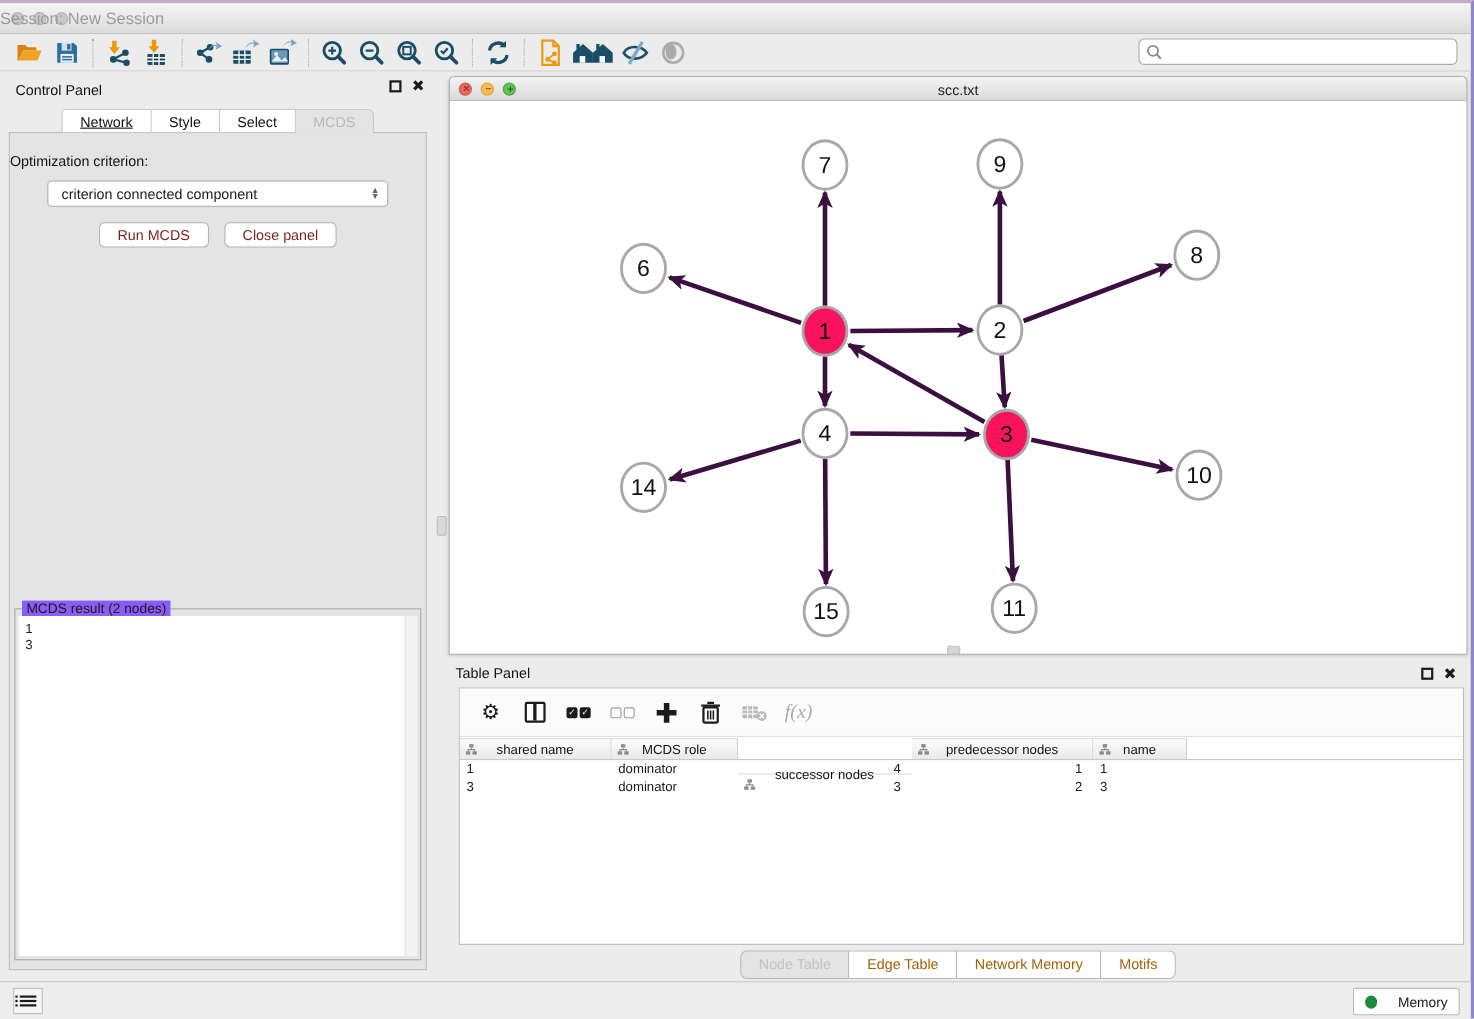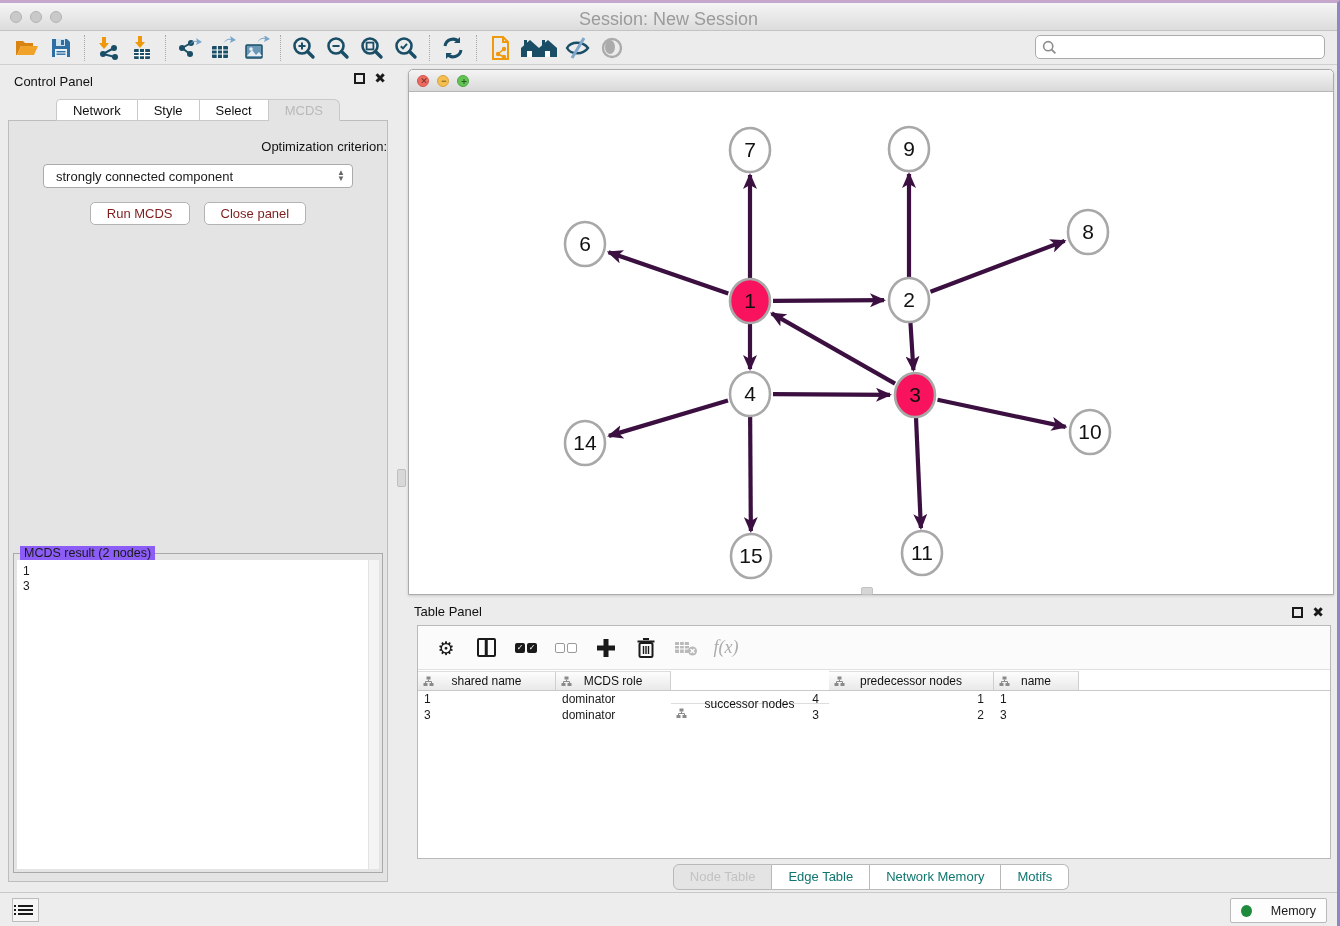--- a/index.html
+++ b/index.html
@@ -6,22 +6,22 @@
   html,body { width:1340px; height:926px; }
   body {
     font-family:"Liberation Sans","DejaVu Sans",sans-serif;
     font-size:13px; color:#1a1a1a; background:#ECECEC;
     position:relative; overflow:hidden;
     border-top:3px solid #C5A8CB; border-right:3px solid #8E86C6;
   }
   
   .titlebar { position:absolute; left:0; top:0; width:100%; height:28px;
     background:linear-gradient(#F5F5F5,#DCDCDC); border-bottom:1px solid #C3C3C3; }
-  .titlebar .title { position:absolute; left:0; right:0; top:6px; text-align:center;
-    color:#9B9B9B; font-size:18px; }
+  .titlebar .title { position:absolute; left:0; right:0; top:6px; text-align:left;
+    color:#9B9B9B; font-size:15px; }
   .lights { position:absolute; left:10px; top:8px; display:flex; gap:8px; }
   .light { width:12px; height:12px; border-radius:50%; background:#C9C9C9; border:1px solid #B3B3B3; position:relative; }
   .light.red    { background:#EE6A5F; border-color:#D3564B; }
   .light.yellow { background:#F5BE4F; border-color:#D9A33C; }
   .light.green  { background:#61C455; border-color:#4EA73F; }
   .light span { position:absolute; left:0; top:-1px; width:12px; text-align:center;
     font-size:9px; line-height:12px; color:rgba(0,0,0,.55); font-weight:bold; }
   
   .toolbar { position:absolute; left:0; top:28px; width:100%; height:34px;
     background:#ECECEC; border-bottom:1px solid #CFCFCF; display:flex; align-items:center; padding-left:10px; }
@@ -33,25 +33,25 @@
   
   .control-panel { position:absolute; left:0; top:62px; width:396px; bottom:34px; background:#ECECEC; }
   .cp-head { height:30px; position:relative; }
   .cp-head .cp-title { position:absolute; left:14px; top:9px; font-size:13px; color:#111; }
   .panel-btns { position:absolute; right:10px; top:8px; display:flex; gap:9px; align-items:center; }
   .float-btn { width:11px; height:11px; border:2px solid #1a1a1a; background:transparent; }
   .close-btn { font-size:14px; font-weight:bold; color:#1a1a1a; line-height:11px; }
   .cp-tabs { position:relative; height:22px; margin-top:4px; display:flex; justify-content:center; z-index:2; }
   .cp-tab { padding:3px 16px 2px; background:#fff; border:1px solid #C9C9C9; border-left-width:0;
     font-size:13px; color:#111; }
-  .cp-tab:first-child { border-left-width:1px; border-top-left-radius:4px; }
+  .cp-tab:first-child { border-left-width:1px; border-top-left-radius:4px;text-decoration:underline; }
   .cp-tab.active { background:#E4E4E4; color:#B9B9B9; border-top-right-radius:6px; border-bottom-color:#E4E4E4; }
   .cp-body { position:absolute; left:8px; right:8px; top:55px; bottom:10px;
     background:#E4E4E4; border:1px solid #BDBDBD; }
-  .opt-label { text-align:right; margin-top:18px; font-size:13px; color:#111; }
+  .opt-label { text-align:left; margin-top:18px; font-size:13px; color:#111; }
   .dropdown { margin:10px 34px 0; height:24px; background:#fff; border:1px solid #ABABAB; border-radius:4px;
     display:flex; align-items:center; padding:0 4px 0 12px; }
   .dropdown .dd-text { flex:1; font-size:13px; }
   .dd-stepper { width:14px; display:flex; flex-direction:column; align-items:center; color:#666; }
   .dd-stepper span { font-size:8px; line-height:6px; }
   .cp-buttons { display:flex; justify-content:center; gap:14px; margin-top:14px; }
   .mac-btn { background:#fff; border:1px solid #B3B3B3; border-radius:5px; padding:3px 16px;
     font-size:13px; color:#7f1d1d; font-family:inherit; }
   .result-group { position:absolute; left:4px; right:4px; top:432px; bottom:8px;
     border:1px solid #A9A9A9; }
@@ -98,21 +98,21 @@
   .th-cell { background:linear-gradient(#FDFDFD,#E9E9E9); border-right:1px solid #CFCFCF;
     border-top:1px solid #DDD; font-size:12px; color:#111; display:flex; align-items:center;
     justify-content:center; gap:5px; position:relative; }
   .th-cell .th-icon { position:absolute; left:5px; top:4px; }
   .tp-row { display:flex; height:16px; font-size:12px; }
   .td-cell { padding:1px 6px 0; overflow:hidden; white-space:nowrap; }
   .td-cell.r { text-align:right; padding-right:10px; }
   .tp-strip { position:absolute; left:0; right:0; bottom:0; height:36px; }
   .tp-tabs { position:absolute; left:0; right:0; top:5px; display:flex; justify-content:center; }
   .tp-tab { padding:4px 16px 5px; background:#fff; border:1px solid #B9B9B9; border-left-width:0;
-    font-size:13px; color:#0f766e; }
+    font-size:13px; color:#a16207; }
   .tp-tab:first-child { border-left-width:1px; border-radius:6px 0 0 6px; }
   .tp-tab:last-child { border-radius:0 6px 6px 0; }
   .tp-tab.active { background:#E4E4E4; color:#C2C2C2; }
   
   .statusbar { position:absolute; left:0; bottom:0; width:100%; height:34px;
     background:#EDEDED; border-top:1px solid #C9C9C9; }
   .list-btn { position:absolute; left:12px; top:5px; width:27px; height:24px; background:#F5F5F5;
     border:1px solid #BDBDBD; display:flex; align-items:center; justify-content:center; }
   .memory-btn { position:absolute; right:10px; top:5px; height:25px; background:#FDFDFD;
     border:1px solid #B9B9B9; border-radius:2px; display:flex; align-items:center; gap:19px; padding:0 10px; font-size:12.5px; }
@@ -287,21 +287,21 @@
   </div>
   <div class="cp-tabs">
     <span class="cp-tab">Network</span>
     <span class="cp-tab">Style</span>
     <span class="cp-tab">Select</span>
     <span class="cp-tab active">MCDS</span>
   </div>
   <div class="cp-body">
     <div class="opt-label">Optimization criterion:</div>
     <div class="dropdown">
-      <span class="dd-text">strongly connected component</span>
+      <span class="dd-text">criterion connected component</span>
       <span class="dd-stepper">
           <span>▲</span>
           <span>▼</span>
         </span>
     </div>
     <div class="cp-buttons">
       <button class="mac-btn">Run MCDS</button>
       <button class="mac-btn">Close panel</button>
     </div>
     <div class="result-group">
@@ -321,20 +321,21 @@
       <div class="light red">
           <span>✕</span>
         </div>
       <div class="light yellow">
           <span>−</span>
         </div>
       <div class="light green">
           <span>＋</span>
         </div>
     </div>
+    <div class="nt-title">scc.txt</div>
   </div>
   <div class="net-canvas">
     <svg id="graphSvg" width="924" height="503" viewBox="0 0 924 503">
         <defs>
           <marker id="arrow" markerUnits="userSpaceOnUse" markerWidth="16" markerHeight="14" refX="14" refY="7" orient="auto">
             <path d="M0,0 L16,7 L0,14 L4,7 z" fill="#3B1040"></path>
           </marker>
         </defs>
         <line x1="341" y1="186" x2="341" y2="83" stroke="#3B1040" stroke-width="4.2" marker-end="url(#arrow)"></line>
         <line x1="319.2606252742353" y1="201.4900341856449" x2="199.6297551367008" y2="160.1630063199512" stroke="#3B1040" stroke-width="4.2" marker-end="url(#arrow)"></line>

